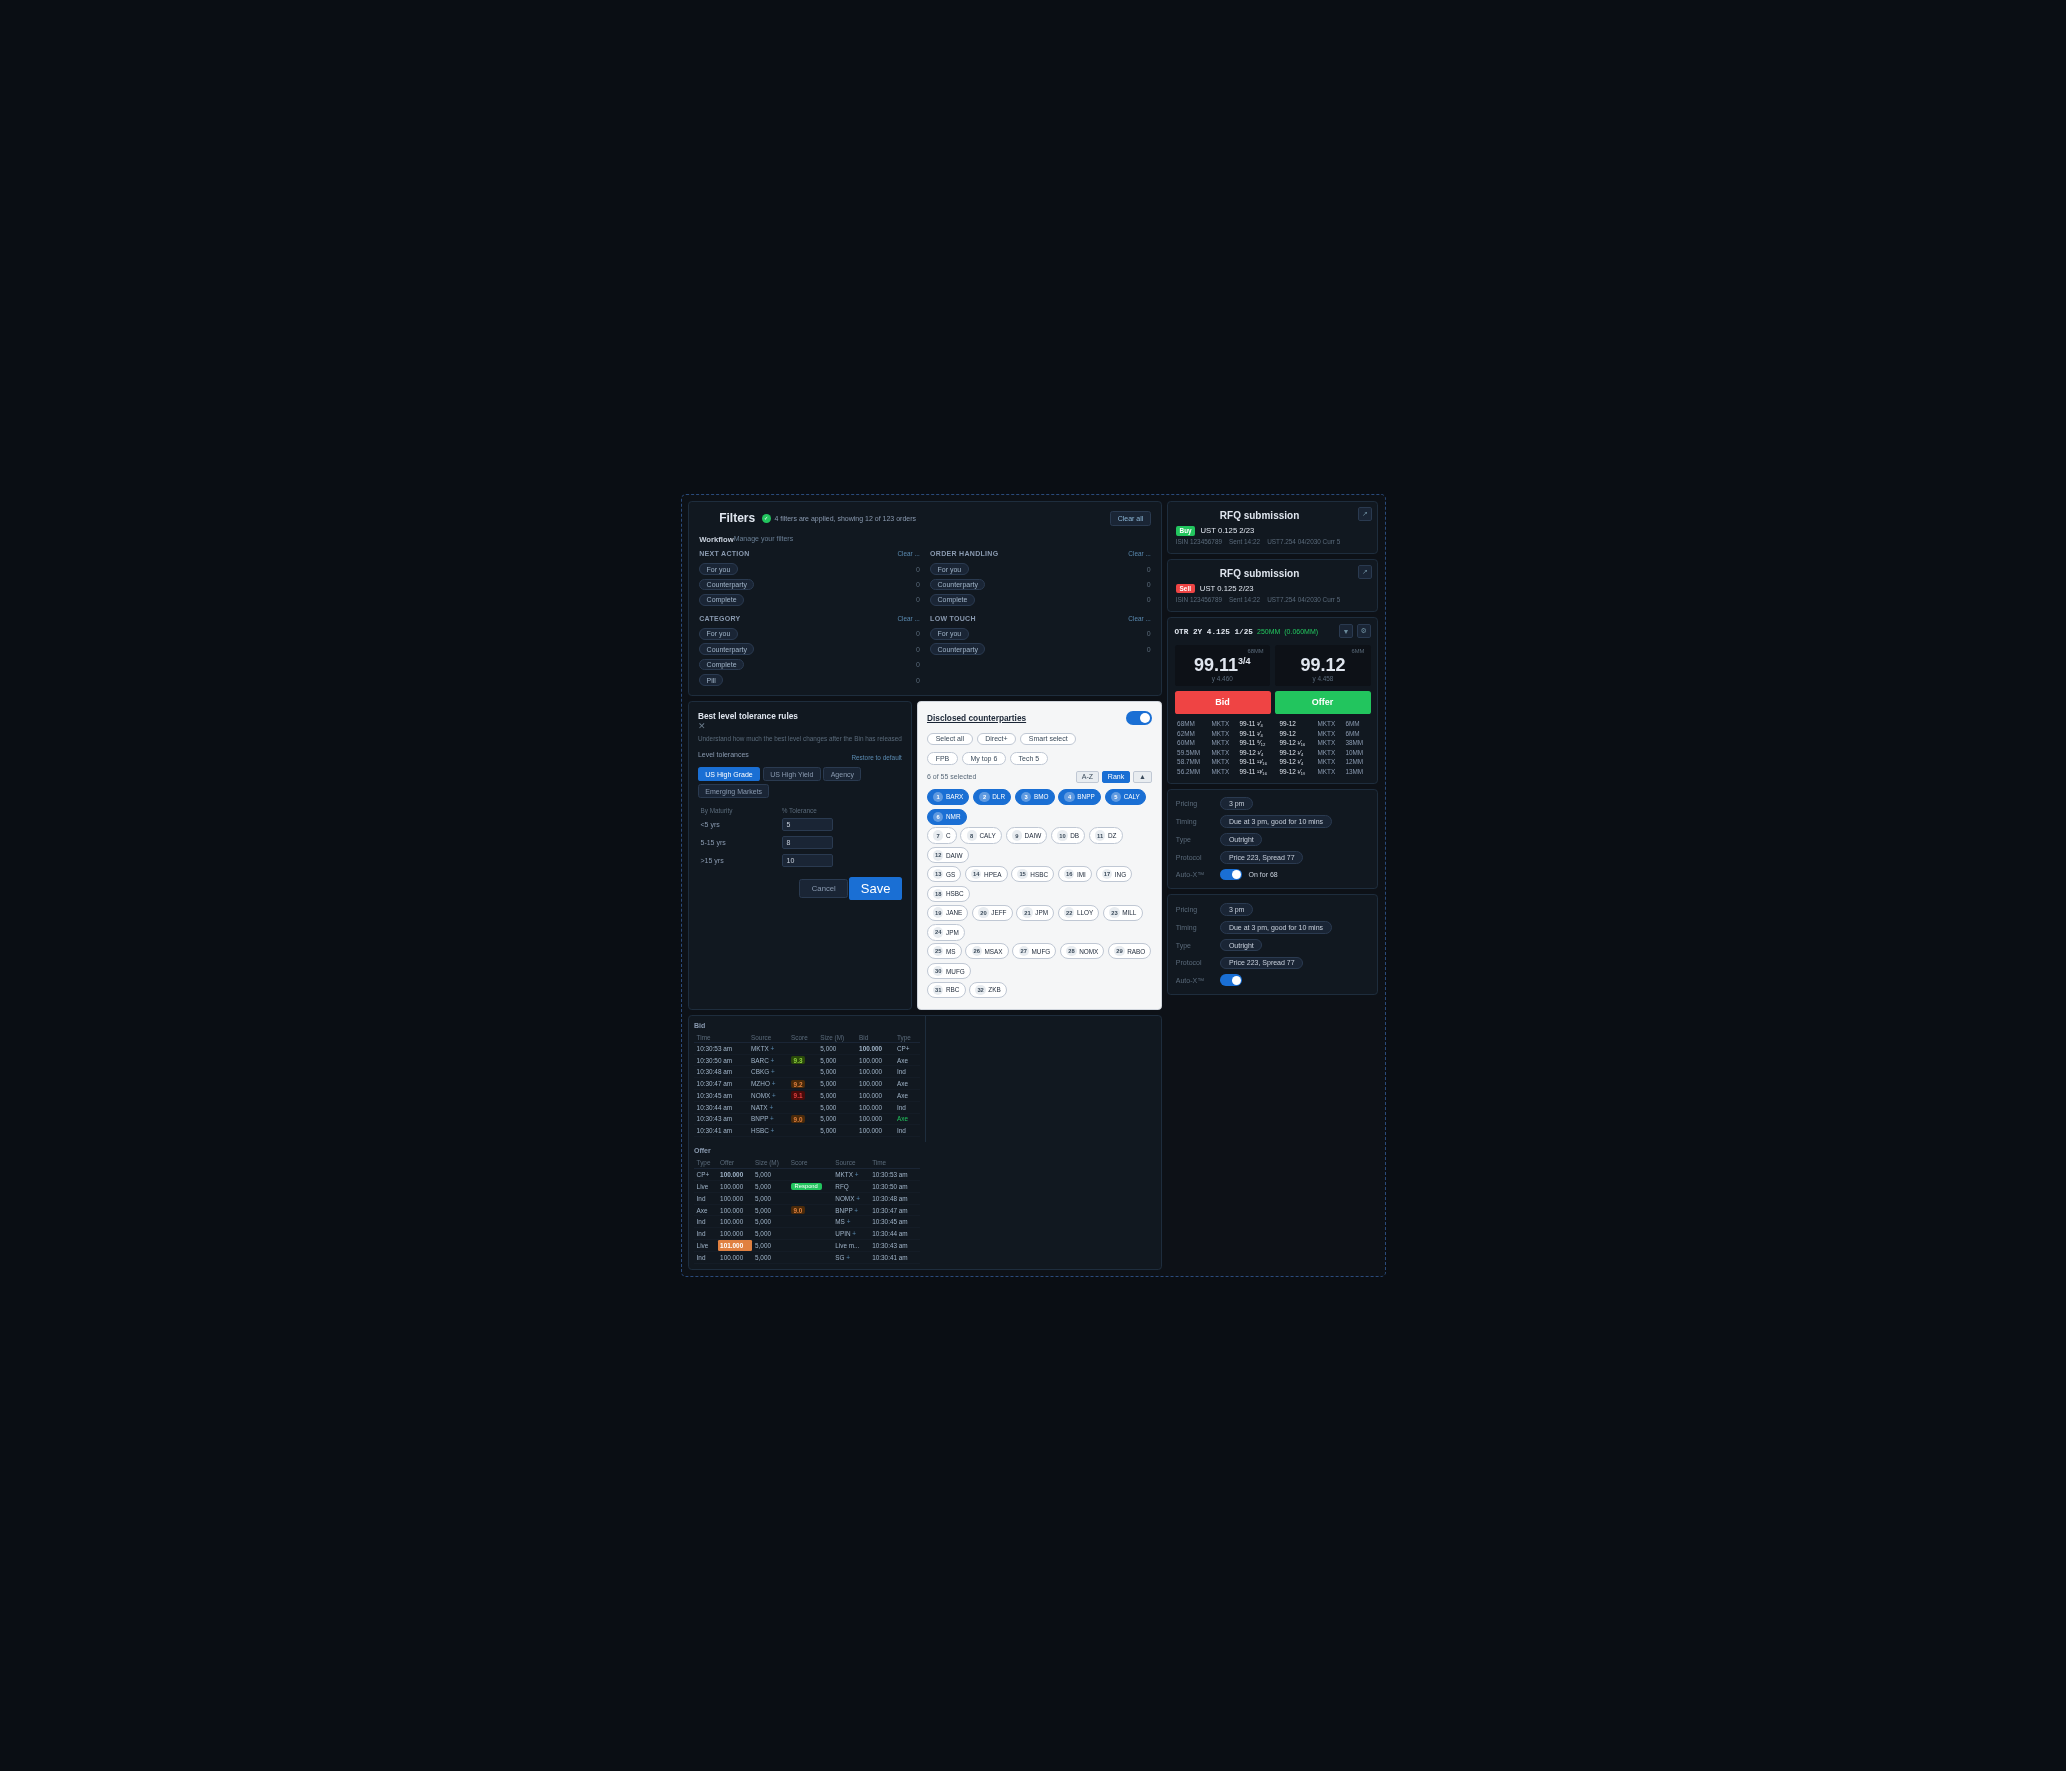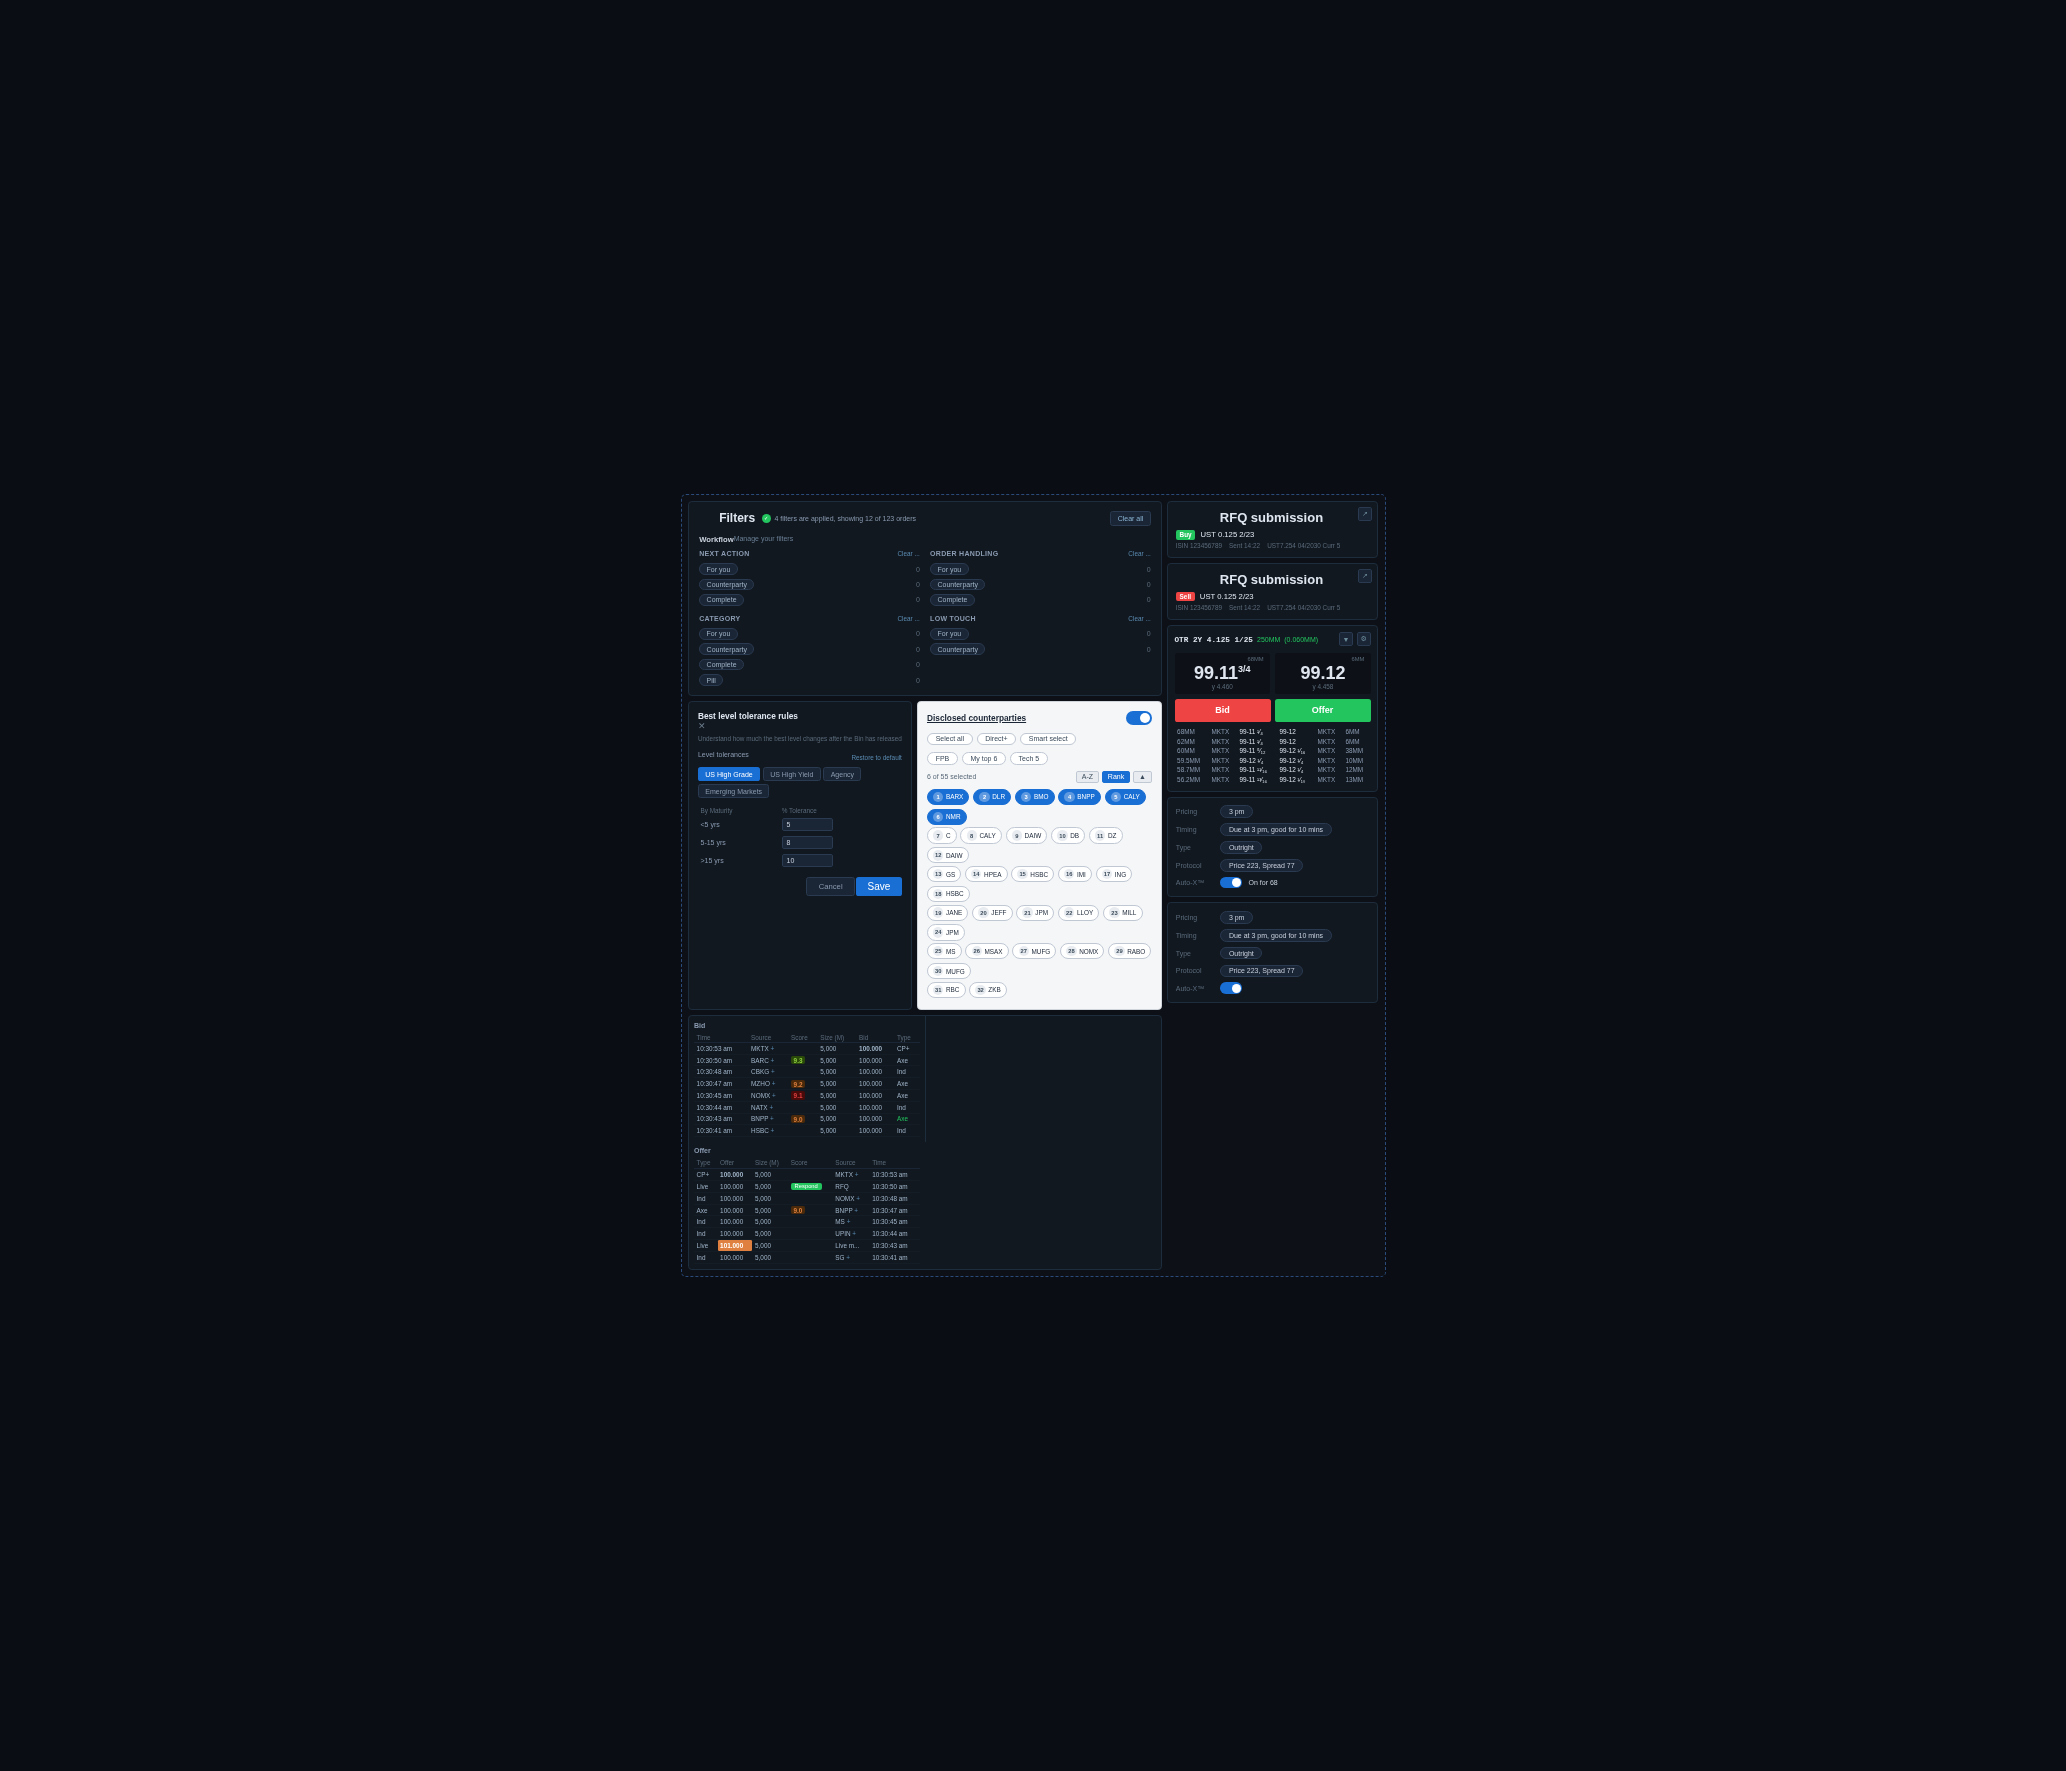--- a/index.html
+++ b/index.html
@@ -255,21 +255,21 @@
       color: #8a9ab0;
       font-size: 7.7px;
       cursor: pointer;
     }
     .btn-save {
       background: #1a6fd4;
       border: none;
       border-radius: 2.6px;
       padding: 3.8px 11.5px;
       color: white;
-      font-size: 10px;
+      font-size: 13px;
       cursor: pointer;
     }
     
     .counterparties-panel {
       background: #f5f6f7;
       border: 0.6px solid #d0d5dc;
       border-radius: 3.8px;
       padding: 9px;
       color: #1a2535;
     }
@@ -486,21 +486,21 @@
       width: 14px;
       height: 14px;
       display: flex;
       align-items: center;
       justify-content: center;
       cursor: pointer;
       color: #6a8a9a;
       font-size: 7px;
     }
     .rfq-title {
-      font-size: 13px;
+      font-size: 10px;
       font-weight: 600;
       color: #e0e6ef;
       margin-bottom: 5.1px;
       padding-left: 44px;
     }
     .rfq-detail-row {
       display: flex;
       align-items: center;
       gap: 5.1px;
       margin-bottom: 2.6px;

